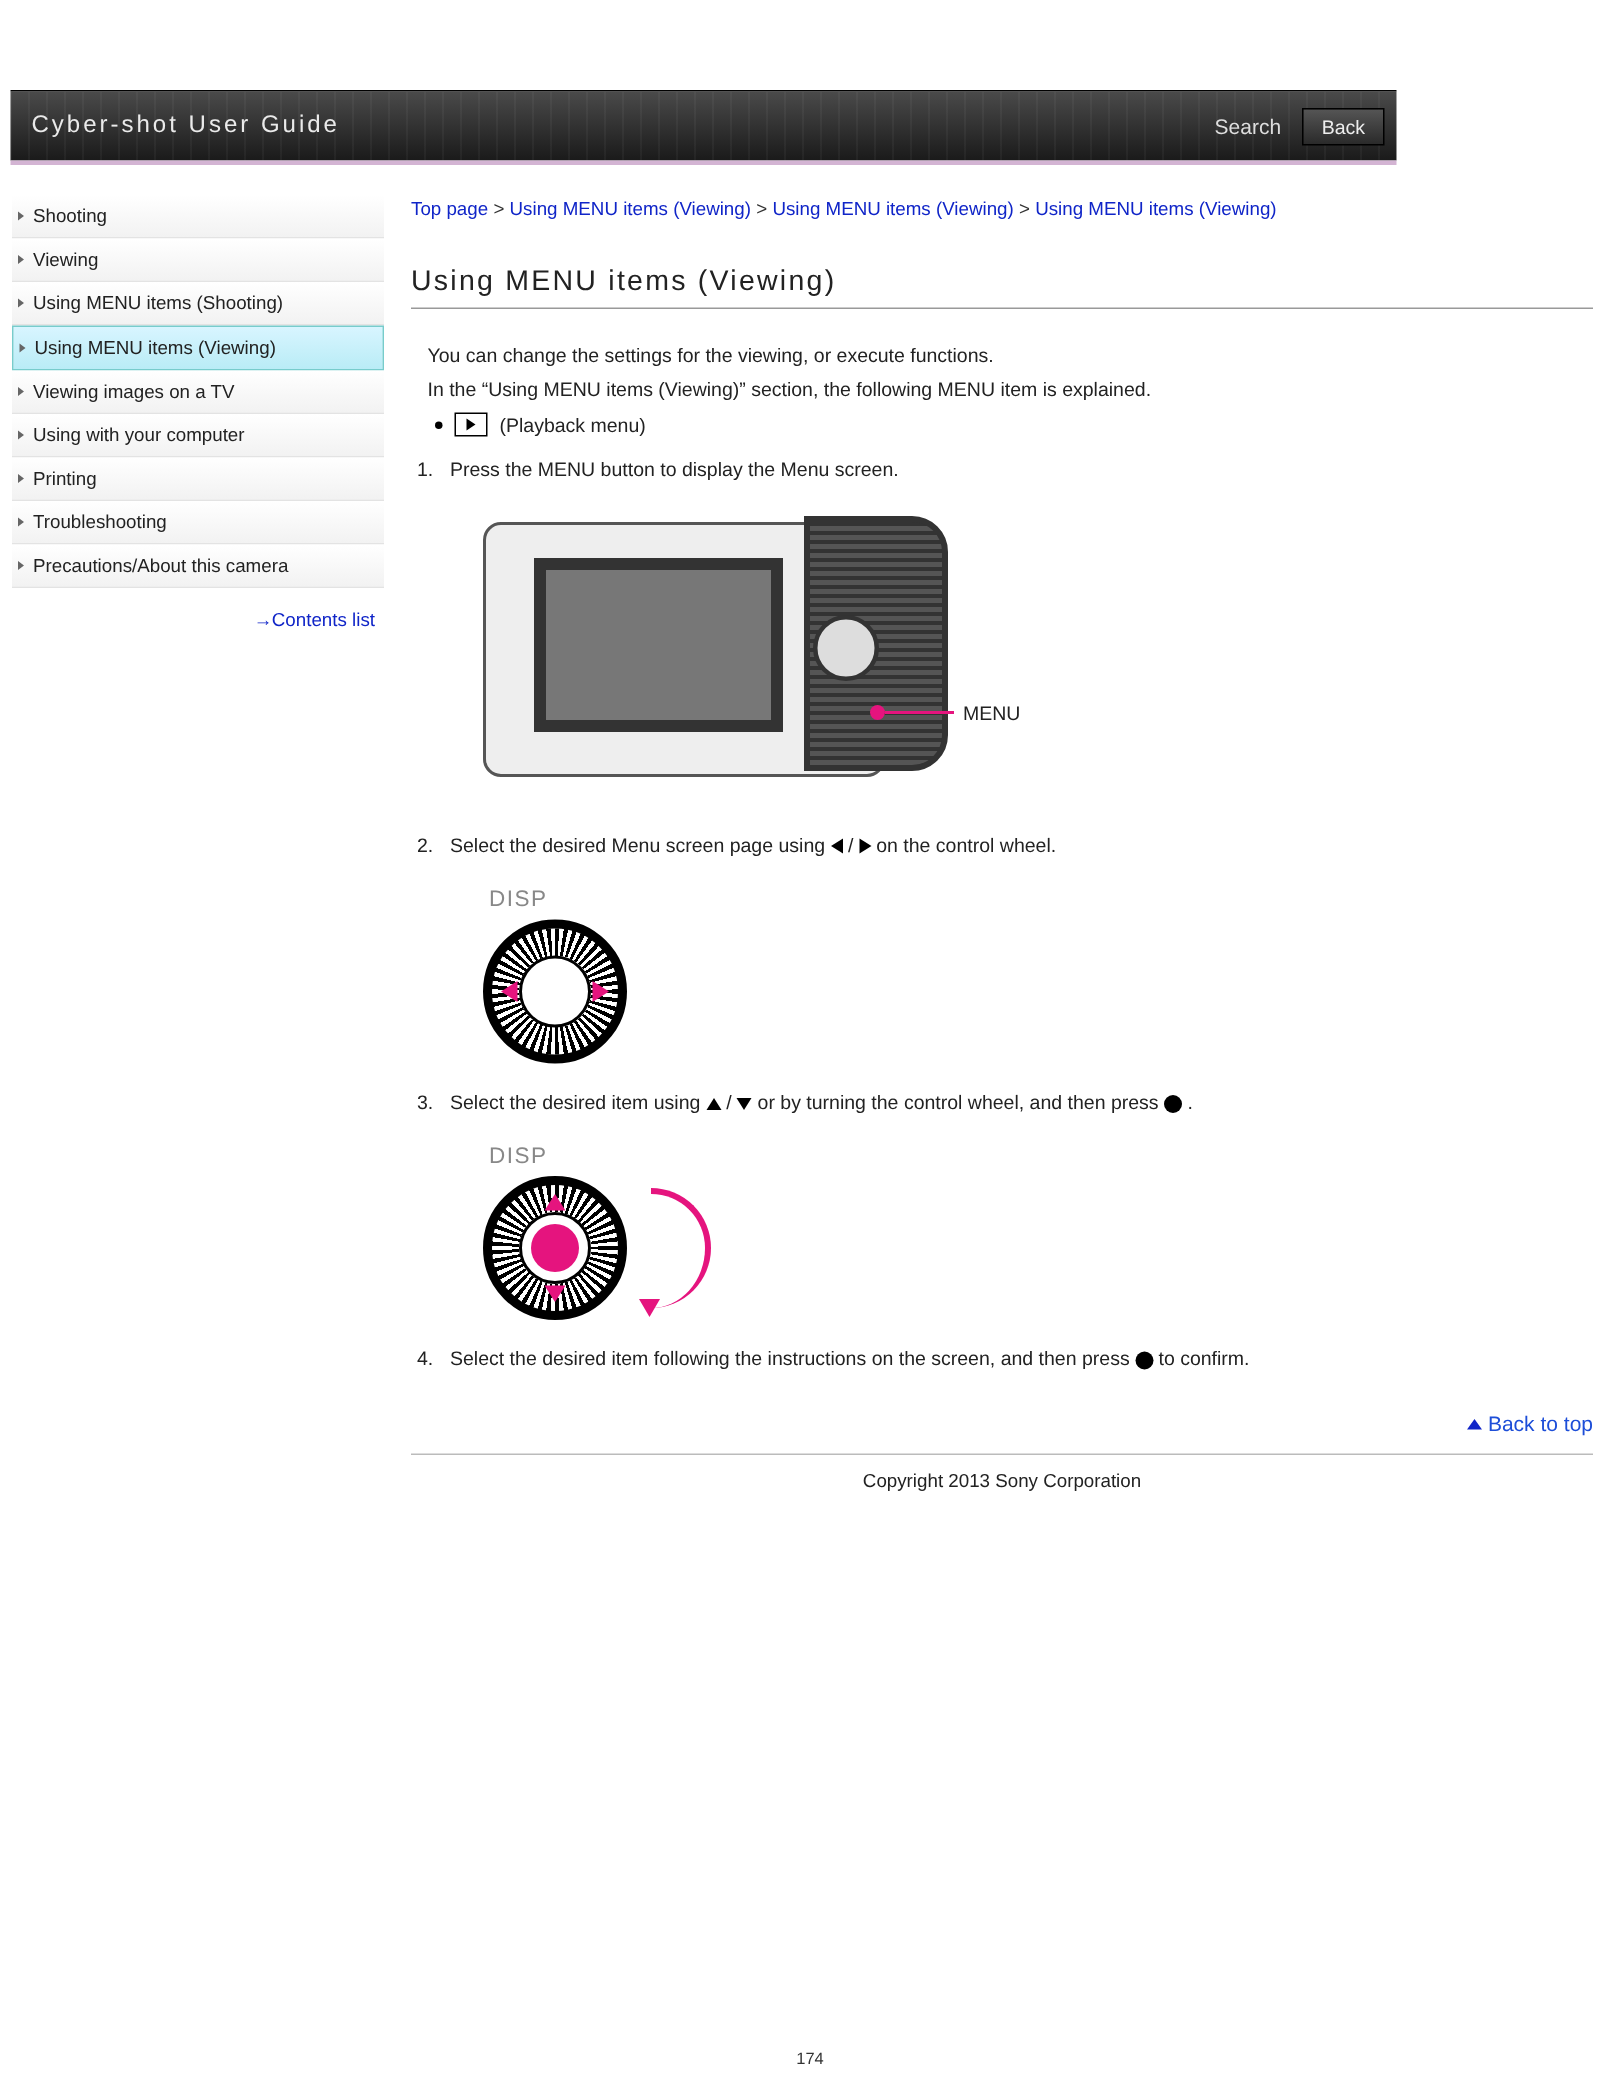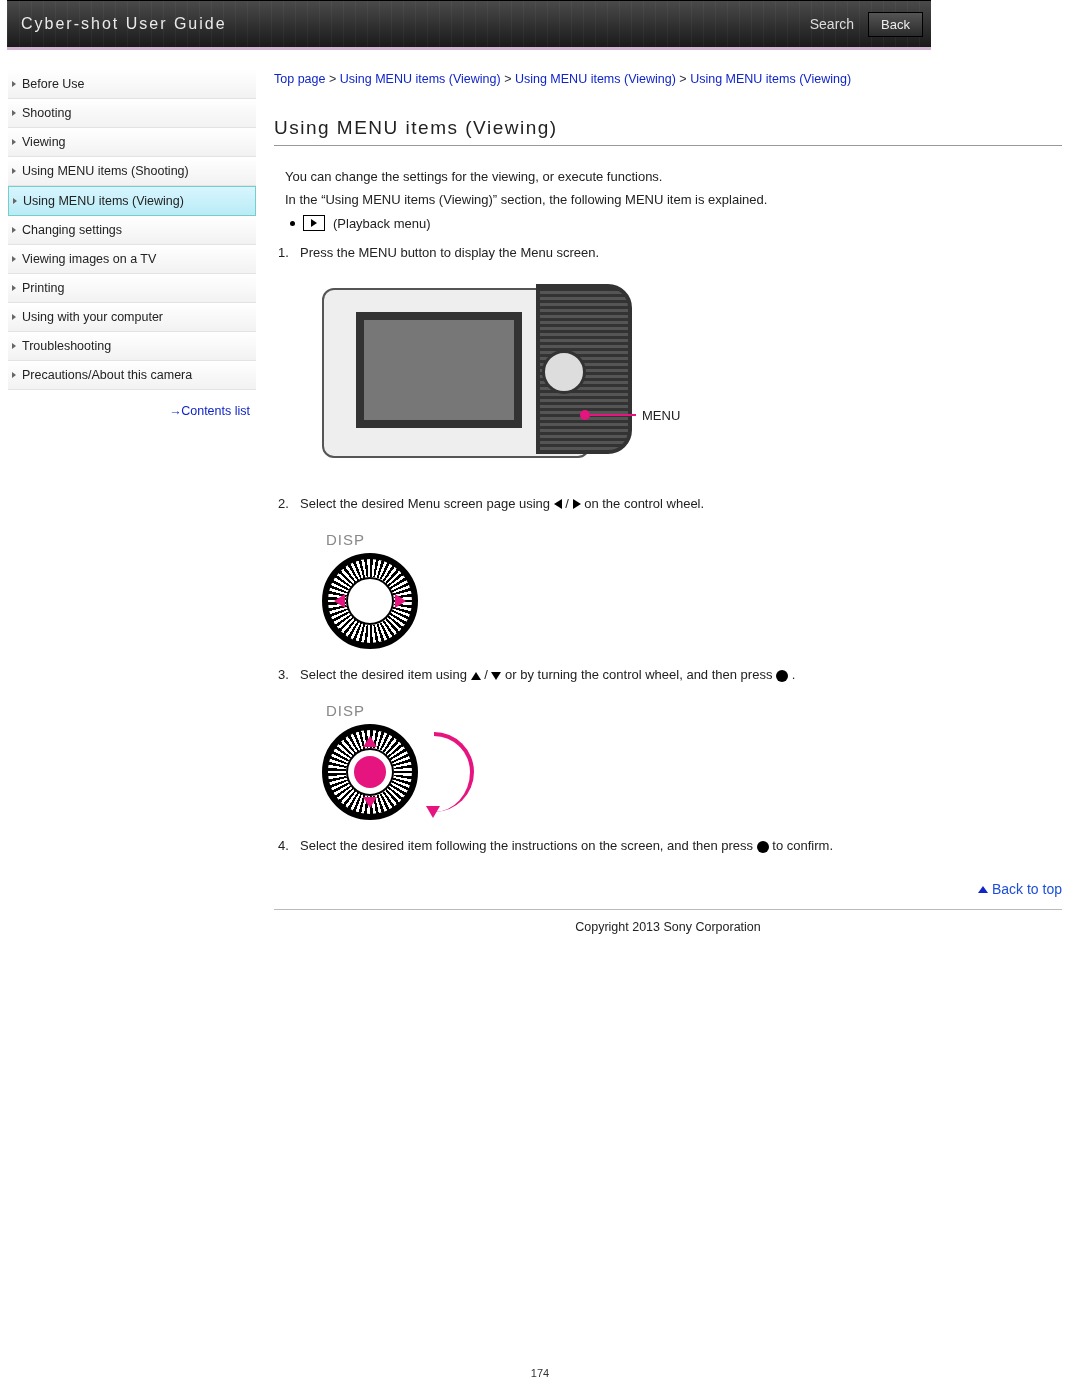--- a/index.html
+++ b/index.html
@@ -6,20 +6,21 @@
   body {
     margin: 0;
     font-family: Arial, Helvetica, sans-serif;
     font-size: 13px;
     color: #222;
     background: #fff;
   }
   .page {
     width: 1080px;
     margin: 0 auto;
+    padding-top: 60px;
     position: relative;
     min-height: 1397px;
   }
   .header {
     height: 50px;
     width: 924px;
     margin-left: 7px;
     background: linear-gradient(to bottom, #4a4a4a 0%, #1a1a1a 100%);
     background-image:
       repeating-linear-gradient(to right, rgba(255,255,255,0.04) 0, rgba(255,255,255,0.04) 1px, transparent 1px, transparent 12px),
@@ -258,29 +259,27 @@
     <div class="header-title">Cyber-shot User Guide</div>
     <div class="header-right">
       <span class="search-link">Search</span>
       <button class="print-btn">Back</button>
     </div>
   </div>
 
   <div class="layout">
     <aside class="sidebar">
       <ul>
-        <li><span>Before Use</span></li>
         <li><span>Shooting</span></li>
         <li><span>Viewing</span></li>
         <li><span>Using MENU items (Shooting)</span></li>
         <li class="active"><span>Using MENU items (Viewing)</span></li>
-        <li><span>Changing settings</span></li>
         <li><span>Viewing images on a TV</span></li>
+        <li><span>Using with your computer</span></li>
         <li><span>Printing</span></li>
-        <li><span>Using with your computer</span></li>
         <li><span>Troubleshooting</span></li>
         <li><span>Precautions/About this camera</span></li>
       </ul>
       <div class="contents-link"><span>Contents list</span></div>
     </aside>
 
     <main class="main">
       <div class="breadcrumb">
         <a class="bc">Top page</a>
         <span class="sep">&gt;</span>

